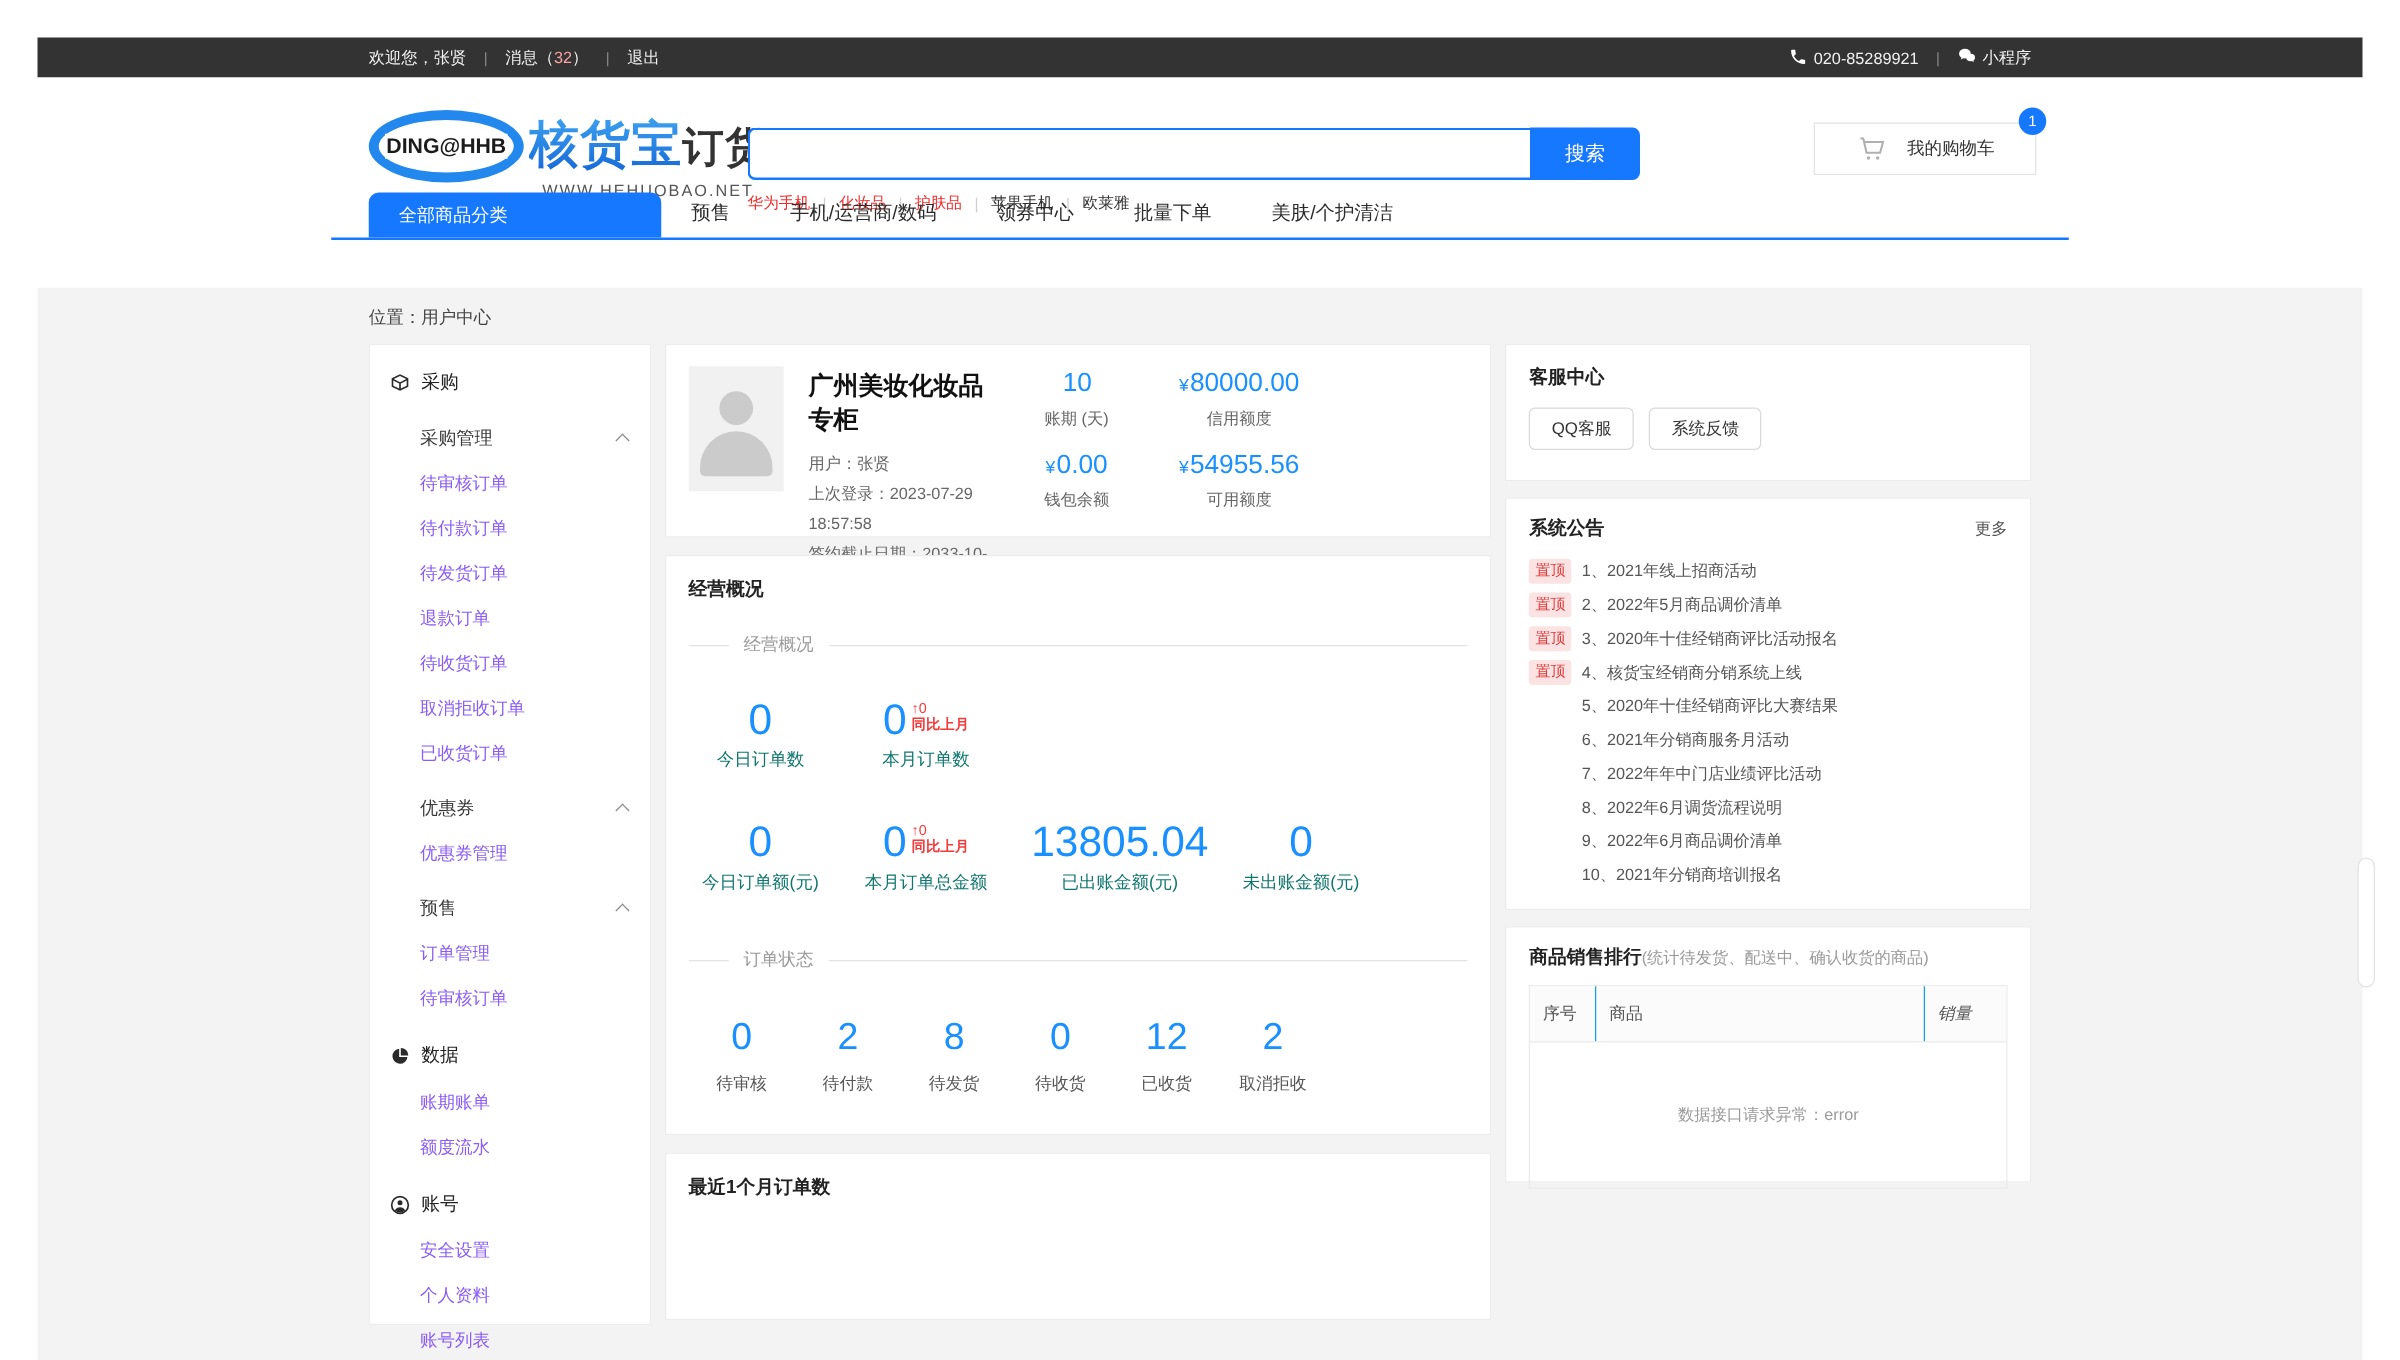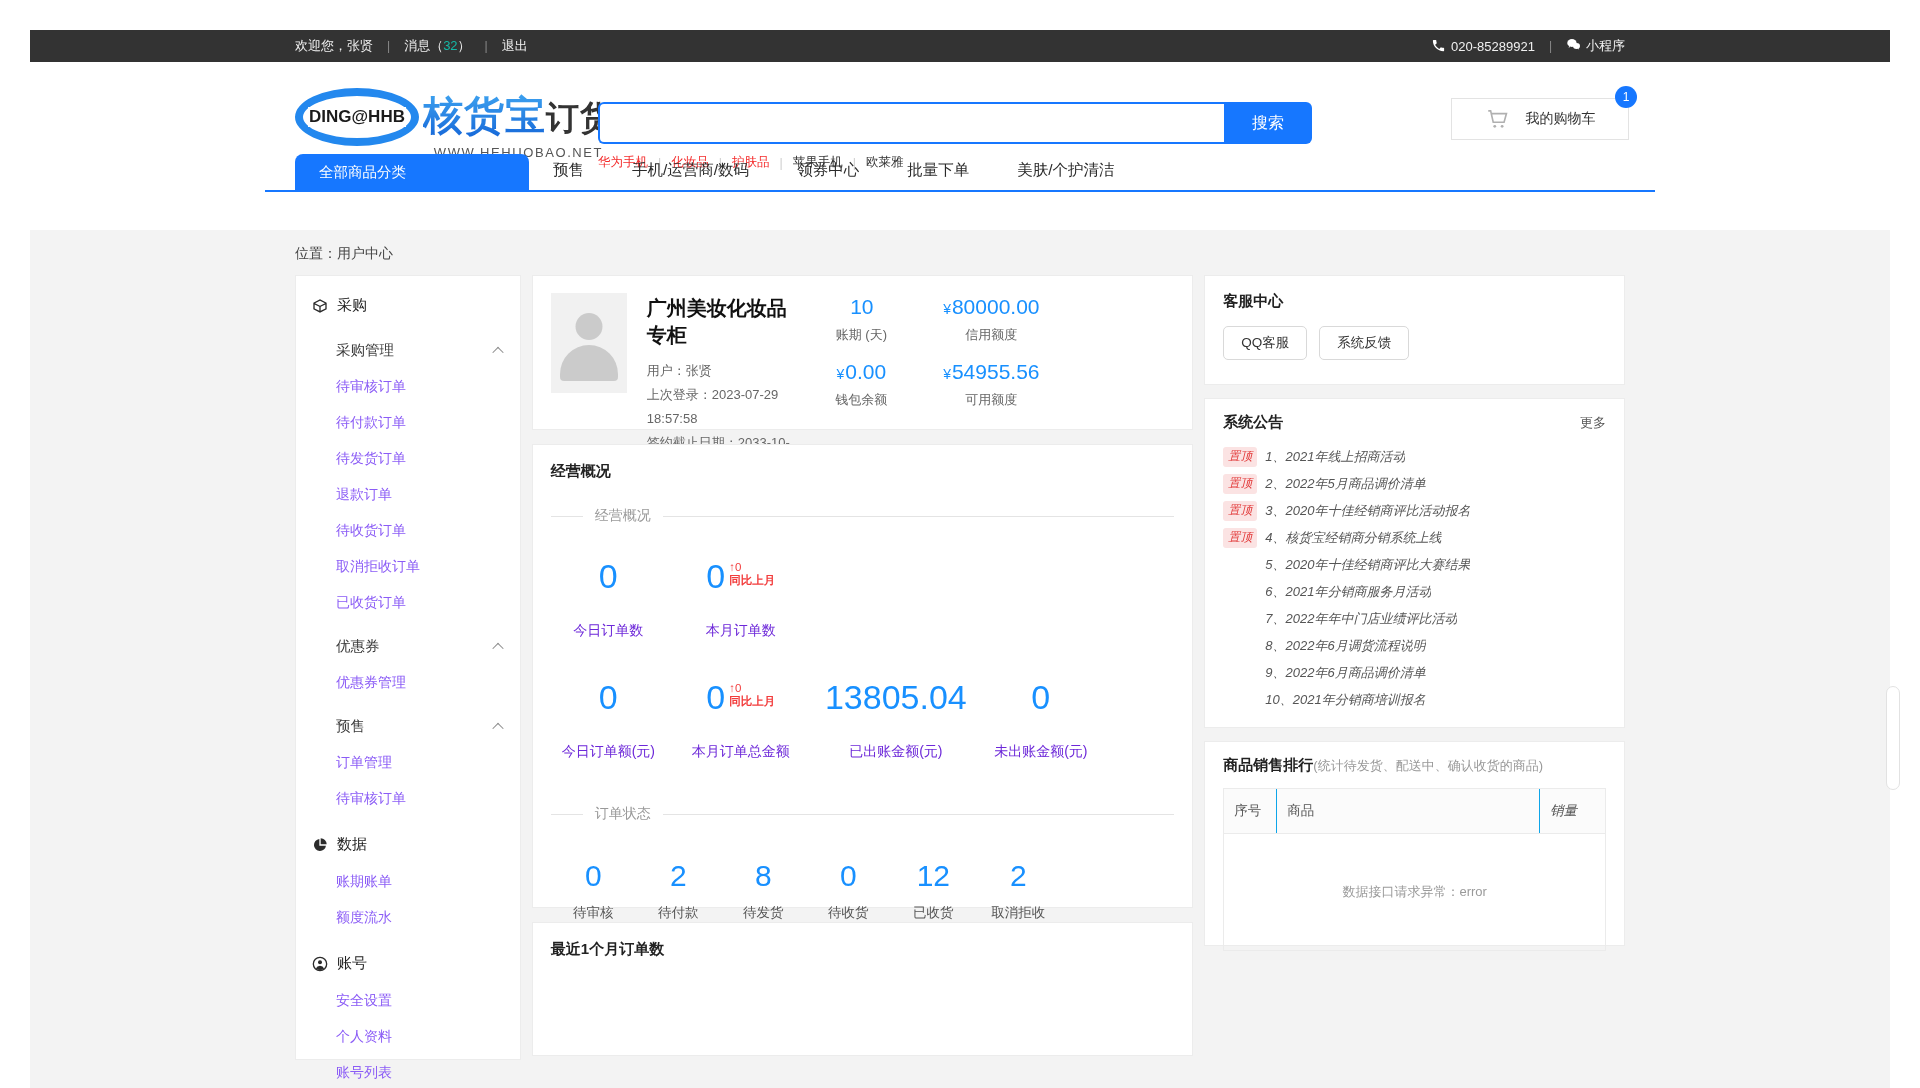--- a/index.html
+++ b/index.html
@@ -7,21 +7,21 @@
     font-family:"Liberation Sans","DejaVu Sans",sans-serif; color:#333; }
   .page { margin:30px 30px 0; }
   .content { width:1330px; margin:0 auto; }
 
   
   .topbar { background:#333333; height:32px; }
   .topbar .content { height:32px; display:flex; align-items:center; justify-content:space-between;
     font-size:13px; color:#f0f0f0; }
   .topbar .grp { display:flex; align-items:center; gap:14px; }
   .topbar .sep { color:#8a8a8a; font-size:12px; }
-  .topbar .red { color:#14b8a6; }
+  .topbar .red { color:#fca5a5; }
   .topbar .lnk { cursor:pointer; }
   .tb-icon { display:inline-flex; width:15px; height:15px; vertical-align:-2px; margin-right:5px; }
 
   
   .site-header { background:#fff; height:168px; position:relative; }
   .header-inner { position:relative; height:130px; }
 
   .logo { position:absolute; left:0; top:26px; display:flex; }
   .logo-mark { position:relative; width:124px; height:58px; }
   .logo-ellipse { position:absolute; inset:0; border:8px solid #2388ee; border-radius:50%; }
@@ -101,37 +101,37 @@
   .sect-divider { display:flex; align-items:center; margin-top:26px; color:#999; font-size:14px; }
   .sect-divider .l { width:32px; height:1px; background:#e4e4e4; margin-right:12px; }
   .sect-divider .r { flex:1; height:1px; background:#e4e4e4; margin-left:12px; }
   .stat-row { display:flex; margin-top:34px; }
   .stat-col { text-align:center; }
   .numwrap { display:flex; justify-content:center; align-items:flex-start; }
   .bignum { font-size:34px; color:#1890ff; line-height:1; }
   .midnum { font-size:30px; color:#1890ff; line-height:1; }
   .delta { display:flex; flex-direction:column; align-items:flex-start; margin-left:4px; color:#f23c3c;
     font-size:11.5px; line-height:13px; padding-top:2px; }
-  .stat-lbl { font-size:14px; color:#6d28d9; margin-top:29px; }
+  .stat-lbl { font-size:14px; color:#0f766e; margin-top:6px; }
   .w115 { width:115px; } .w150 { width:150px; } .w160 { width:160px; } .w130 { width:130px; } .w85 { width:85px; }
   .status-row { display:flex; margin-top:38px; }
   .status-lbl { font-size:13.5px; color:#555; margin-top:13px; }
 
   .recent-card { height:134px; padding:17px 18px; }
 
   
   .service-card { height:110px; padding:16px 18px; }
   .service-btns { display:flex; gap:12px; margin-top:15px; }
   .service-btn { border:1px solid #d9d9d9; border-radius:5px; background:#fff; padding:7px 17px;
     font-size:13.5px; color:#333; cursor:pointer; }
 
   .notice-card { height:330px; padding:14px 18px; }
   .notice-head { display:flex; align-items:center; justify-content:space-between; }
   .more-link { font-size:13px; color:#555; cursor:pointer; }
-  .notice-list { list-style:none; margin-top:11px;font-style:italic; }
+  .notice-list { list-style:none; margin-top:11px; }
   .notice-item { display:flex; align-items:center; height:27px; cursor:pointer; }
   .pin-slot { width:42px; flex:none; }
   .pin-badge { display:inline-block; font-size:12px; color:#e23b3b; background:#fbe3e3;
     padding:1px 5px 2px; border-radius:3px; }
   .notice-text { font-size:13px; color:#555; white-space:nowrap; overflow:hidden; }
 
   .rank-card { height:205px; padding:14px 18px; }
   .rank-title-row { display:flex; align-items:baseline; }
   .rank-sub { font-size:13px; color:#999; }
   .rank-table { margin-top:13px; border:1px solid #ebebeb; }

